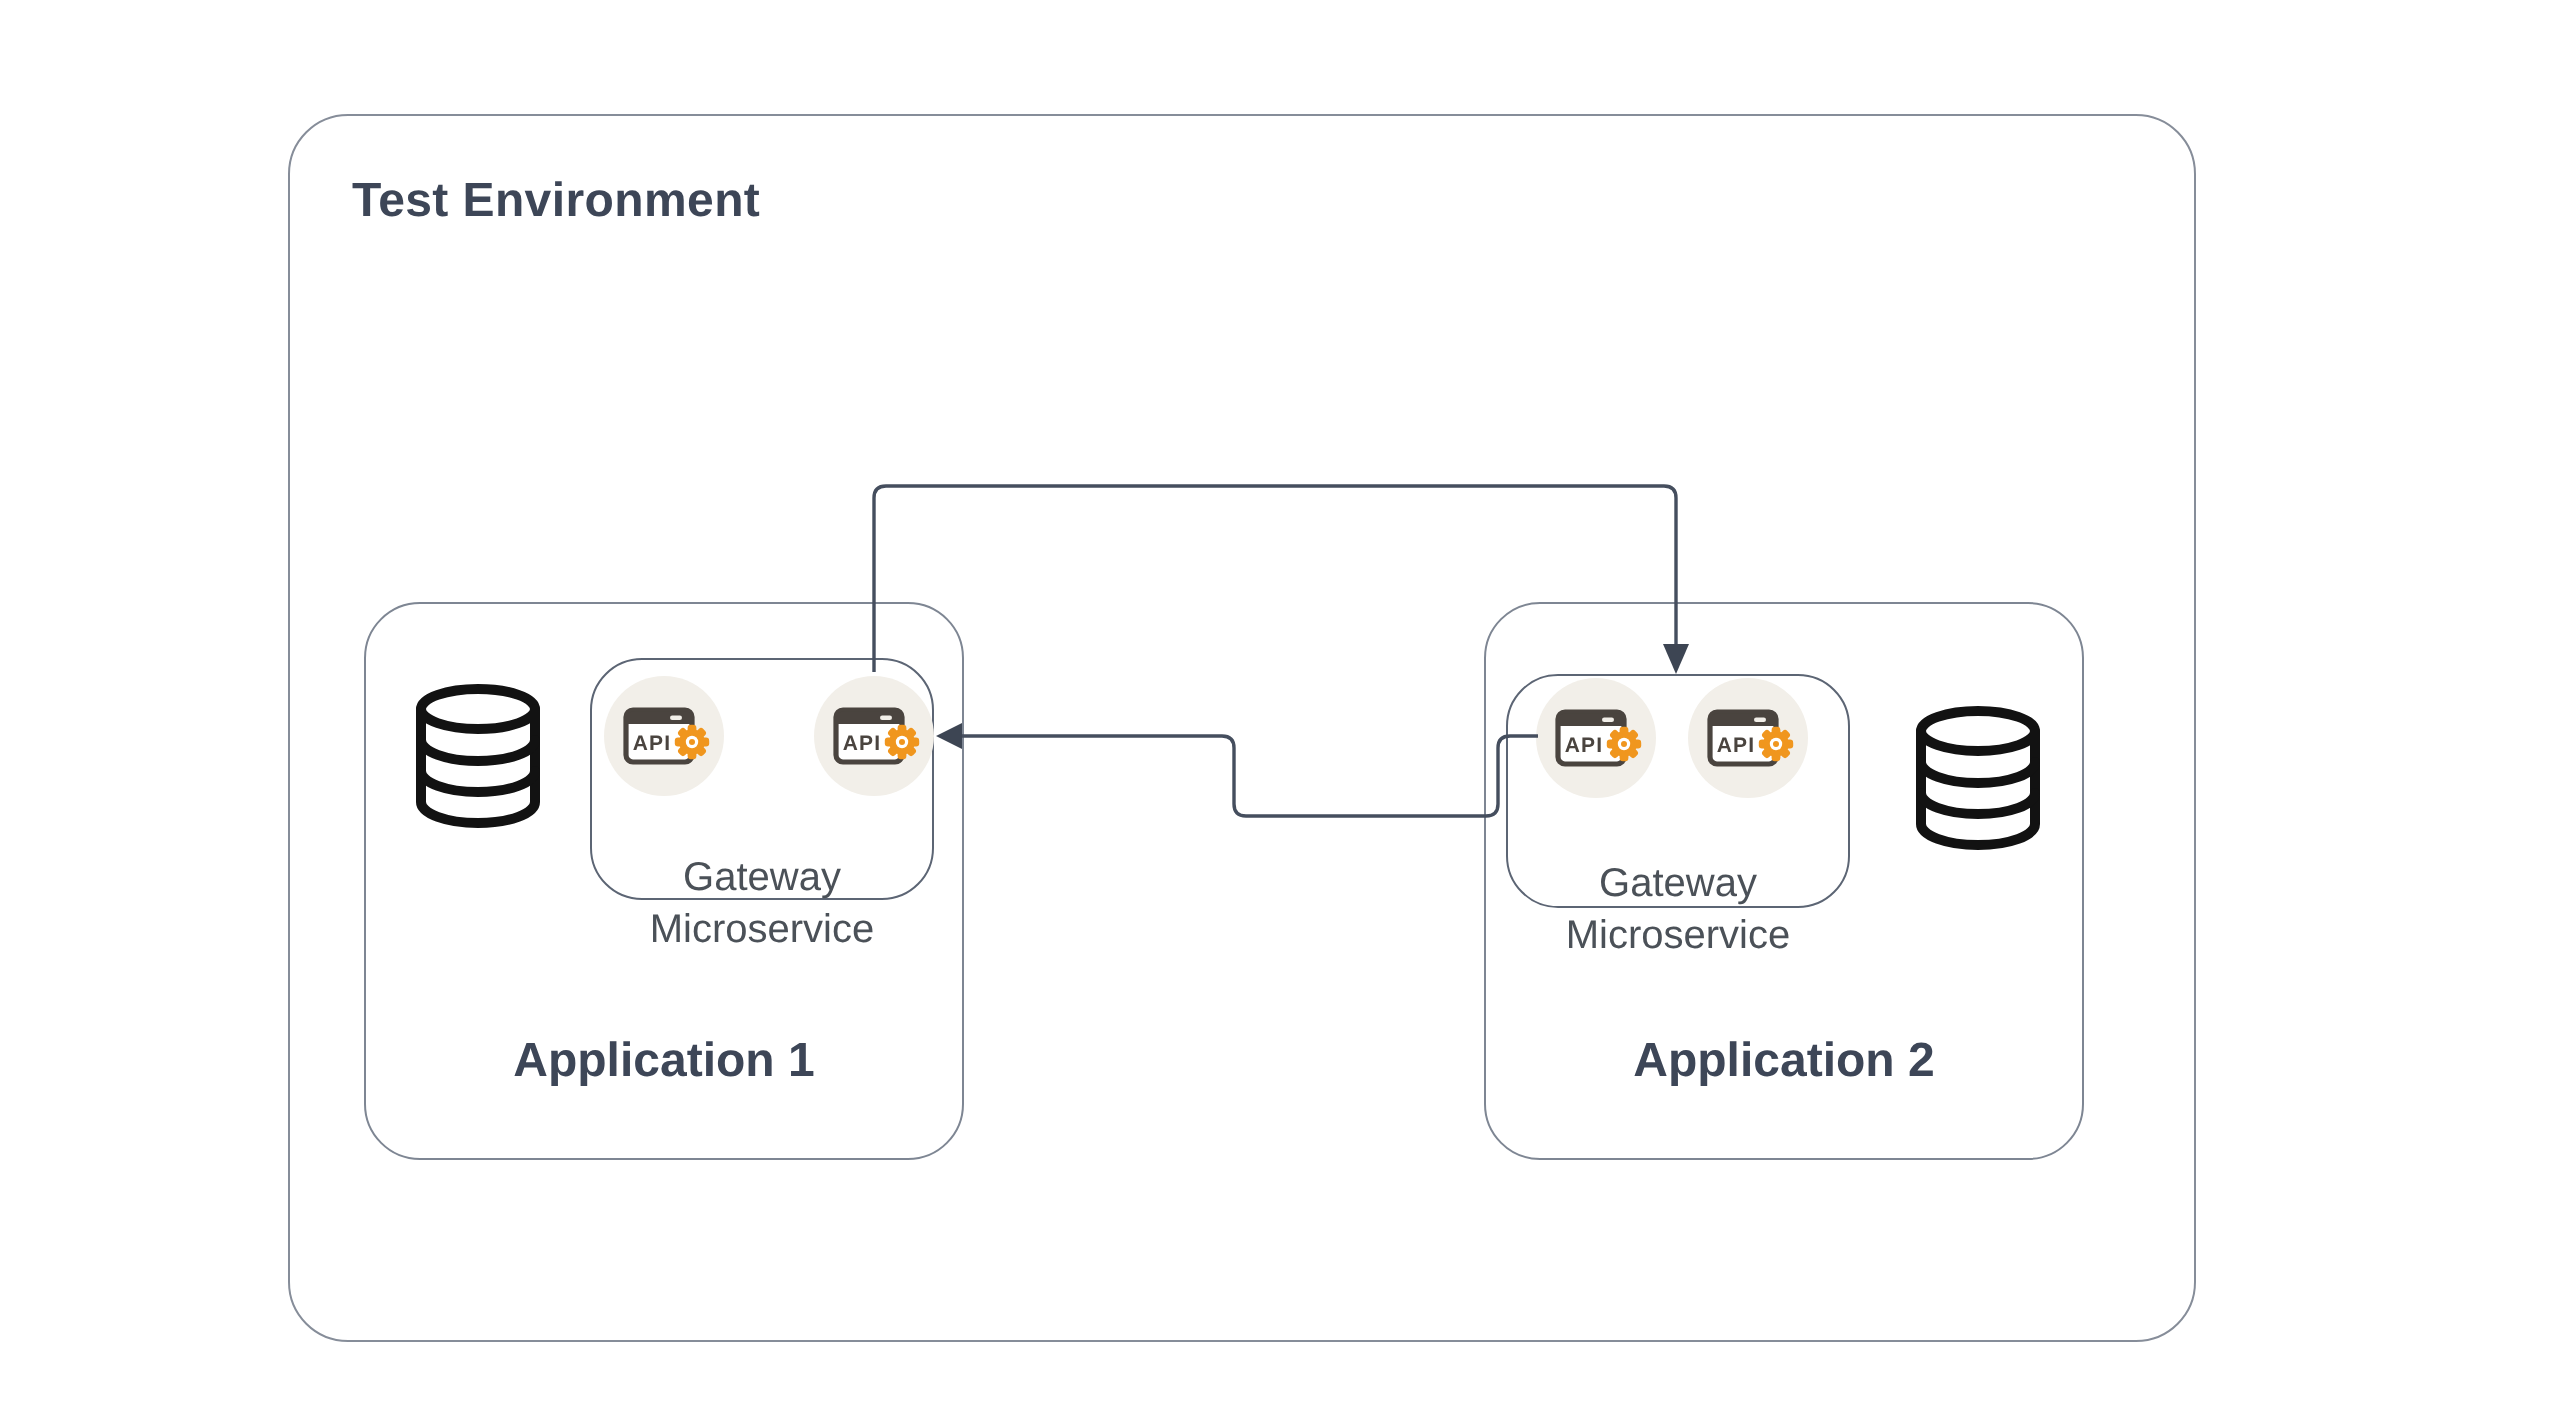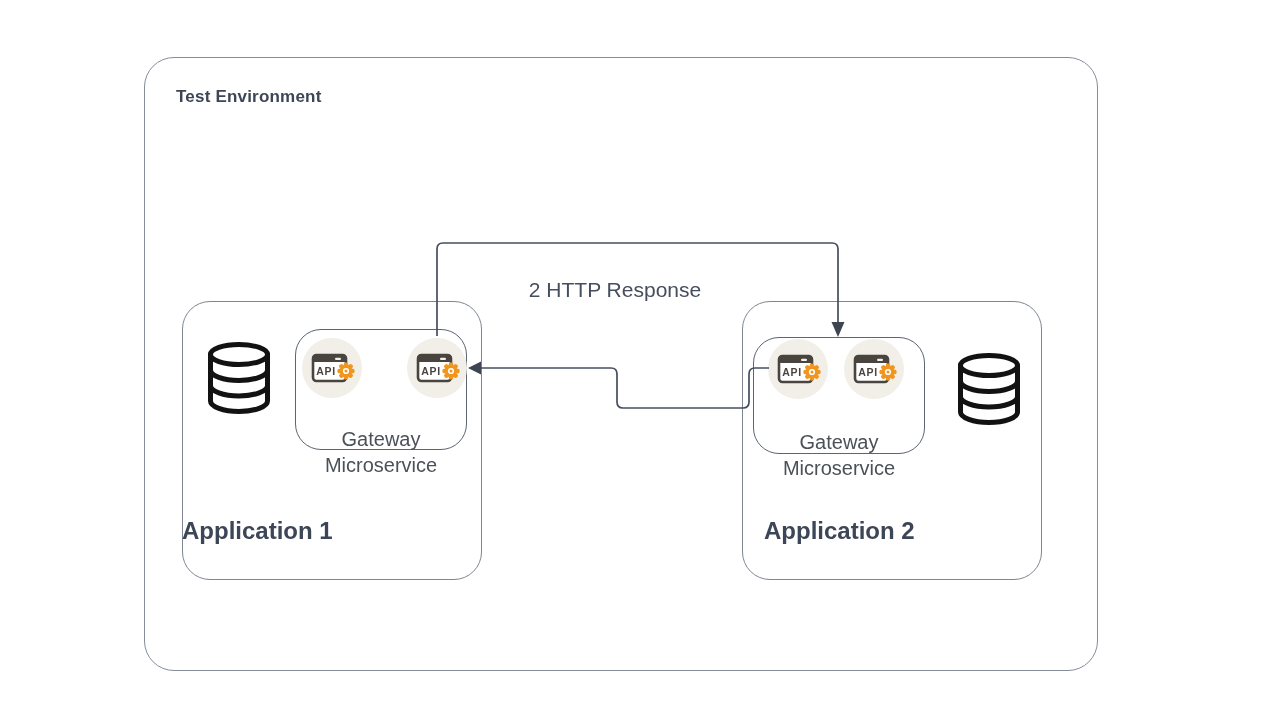--- a/index.html
+++ b/index.html
@@ -8,24 +8,24 @@
 
   .box{position:absolute;box-sizing:border-box;background:transparent;}
   .env-box{left:144px;top:57px;width:954px;height:614px;border:1.6px solid #868d99;border-radius:30px;}
   .app-box{width:300px;height:279px;border:1.6px solid #7e8693;border-radius:28px;}
   #app1-box{left:182px;top:301px;}
   #app2-box{left:742px;top:301px;}
   .gw-box{width:172px;border:1.6px solid #5c6574;border-radius:26px;}
   #gw1-box{left:295px;top:329px;height:121px;}
   #gw2-box{left:753px;top:337px;height:117px;}
 
-  .env-title{position:absolute;left:176px;top:87px;font-size:17px;font-weight:bold;color:#3d4657;letter-spacing:.2px;}
-  .app-label{position:absolute;width:300px;font-size:24px;font-weight:bold;color:#3d4657;top:517px;}
+  .env-title{position:absolute;left:176px;top:87px;font-size:24px;font-weight:bold;color:#3d4657;letter-spacing:.2px;}
+  .app-label{position:absolute;width:300px;text-align:center;font-size:24px;font-weight:bold;color:#3d4657;top:517px;}
   #app1-label{left:182px;}
-  #app2-label{left:742px;padding-left:22px;}
+  #app2-label{left:742px;}
   .gw-label{position:absolute;width:172px;text-align:center;font-size:20px;line-height:26px;color:#4b5158;}
   #gw1-label{left:295px;top:397px;}
   #gw2-label{left:753px;top:400px;}
   .gw-label span{display:inline-block;width:140px;margin-top:29px;}
 
   .conn-label{position:absolute;width:260px;text-align:center;font-size:21px;color:#454e5e;}
   #label-response{left:485px;top:278px;}
   #label-request{left:485px;top:445px;}
 
   .api-circle{position:absolute;width:60px;height:60px;}
@@ -145,15 +145,14 @@
 
   <svg class="arrows" width="1280" height="713" viewBox="0 0 1280 713">
 
     <path d="M437 336 L437 249 Q437 243 443 243 L832 243 Q838 243 838 249 L838 323" fill="none" stroke="#454e5e" stroke-width="1.7"></path>
     <polygon points="831.5,322 844.5,322 838,337" fill="#3d4553"></polygon>
 
     <path d="M769 368 L755 368 Q749 368 749 374 L749 402 Q749 408 743 408 L623 408 Q617 408 617 402 L617 374 Q617 368 611 368 L481 368" fill="none" stroke="#454e5e" stroke-width="1.7"></path>
     <polygon points="481,361.5 481,374.5 468,368" fill="#3d4553"></polygon>
   </svg>
 
-  <div class="conn-label" id="label-response">2 HTTP Response</div>
 
 </div>
 
 </body></html>

